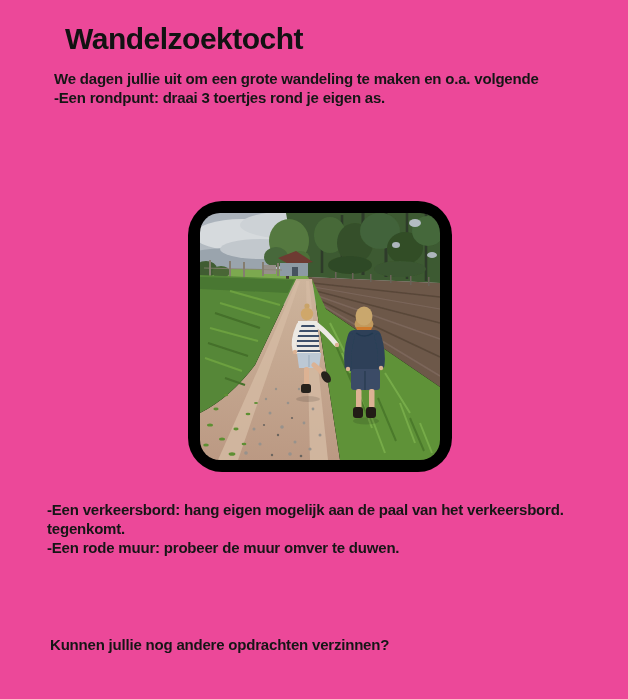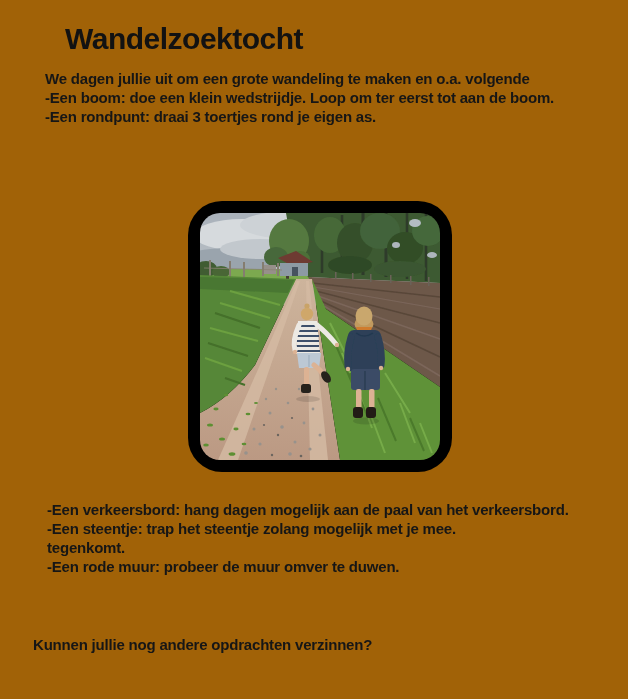--- a/index.html
+++ b/index.html
@@ -3,37 +3,36 @@
 <meta charset="utf-8">
 <style>
   html,body{margin:0;padding:0;}
   body{width:628px;height:699px;overflow:hidden;
        font-family:"Liberation Sans",sans-serif;}
   .page{position:relative;width:628px;height:699px;background:#FB7D26;}
   .title{position:absolute;left:65px;top:22px;font-size:30px;font-weight:bold;
          color:#121212;letter-spacing:-0.5px;white-space:nowrap;}
   .textblock{position:absolute;color:#161616;font-weight:bold;font-size:15px;
              line-height:19px;letter-spacing:-0.2px;white-space:nowrap;}
-  .intro{left:45px;top:69px;}
+  .intro{left:54px;top:69px;}
   .tasks{left:47px;top:500px;}
-  .closing{left:33px;top:635px;}
+  .closing{left:50px;top:635px;}
   .photo-frame{position:absolute;left:188px;top:201px;width:264px;height:271px;
                background:#000;border-radius:34px;padding:12px;box-sizing:border-box;}
   .photo-frame svg{display:block;width:100%;height:100%;border-radius:20px;}
 </style>
 </head>
 <body>
 
-<div class="page" style="background: #a16207; color: rgb(22, 22, 22);">
+<div class="page" style="background: #ec4899; color: rgb(22, 22, 22);">
 
   <div class="title">Wandelzoektocht</div>
 
   <div class="textblock intro">
     <div>We dagen jullie uit om een grote wandeling te maken en o.a. volgende</div>
-    <div>-Een boom: doe een klein wedstrijdje. Loop om ter eerst tot aan de boom.</div>
     <div>-Een rondpunt: draai 3 toertjes rond je eigen as.</div>
   </div>
 
   <div class="photo-frame">
     <svg viewBox="0 0 240 247" preserveAspectRatio="none">
       <defs>
         <filter id="soft" x="-5%" y="-5%" width="110%" height="110%">
           <feGaussianBlur stdDeviation="0.45"></feGaussianBlur>
         </filter>
         <linearGradient id="pathGrad" x1="0" y1="0" x2="0" y2="1">
@@ -192,21 +191,20 @@
           <rect x="156" y="176" width="5.5" height="20" rx="2" fill="#dcb293"></rect>
           <rect x="169" y="176" width="5.5" height="20" rx="2" fill="#dcb293"></rect>
           <rect x="153" y="194" width="10" height="11" rx="3" fill="#231c15"></rect>
           <rect x="166" y="194" width="10" height="11" rx="3" fill="#231c15"></rect>
         </g>
       </g>
     </svg>
   </div>
 
   <div class="textblock tasks">
-    <div>-Een verkeersbord: hang dagen mogelijk aan de paal van het verkeersbord.</div>
-    <div>-Een steentje: trap het steentje zolang mogelijk met je mee.</div>
+    <div>-Een verkeersbord: hang eigen mogelijk aan de paal van het verkeersbord.</div>
     <div>tegenkomt.</div>
     <div>-Een rode muur: probeer de muur omver te duwen.</div>
   </div>
 
   <div class="textblock closing">Kunnen jullie nog andere opdrachten verzinnen?</div>
 
 </div>
 
 </body></html>

